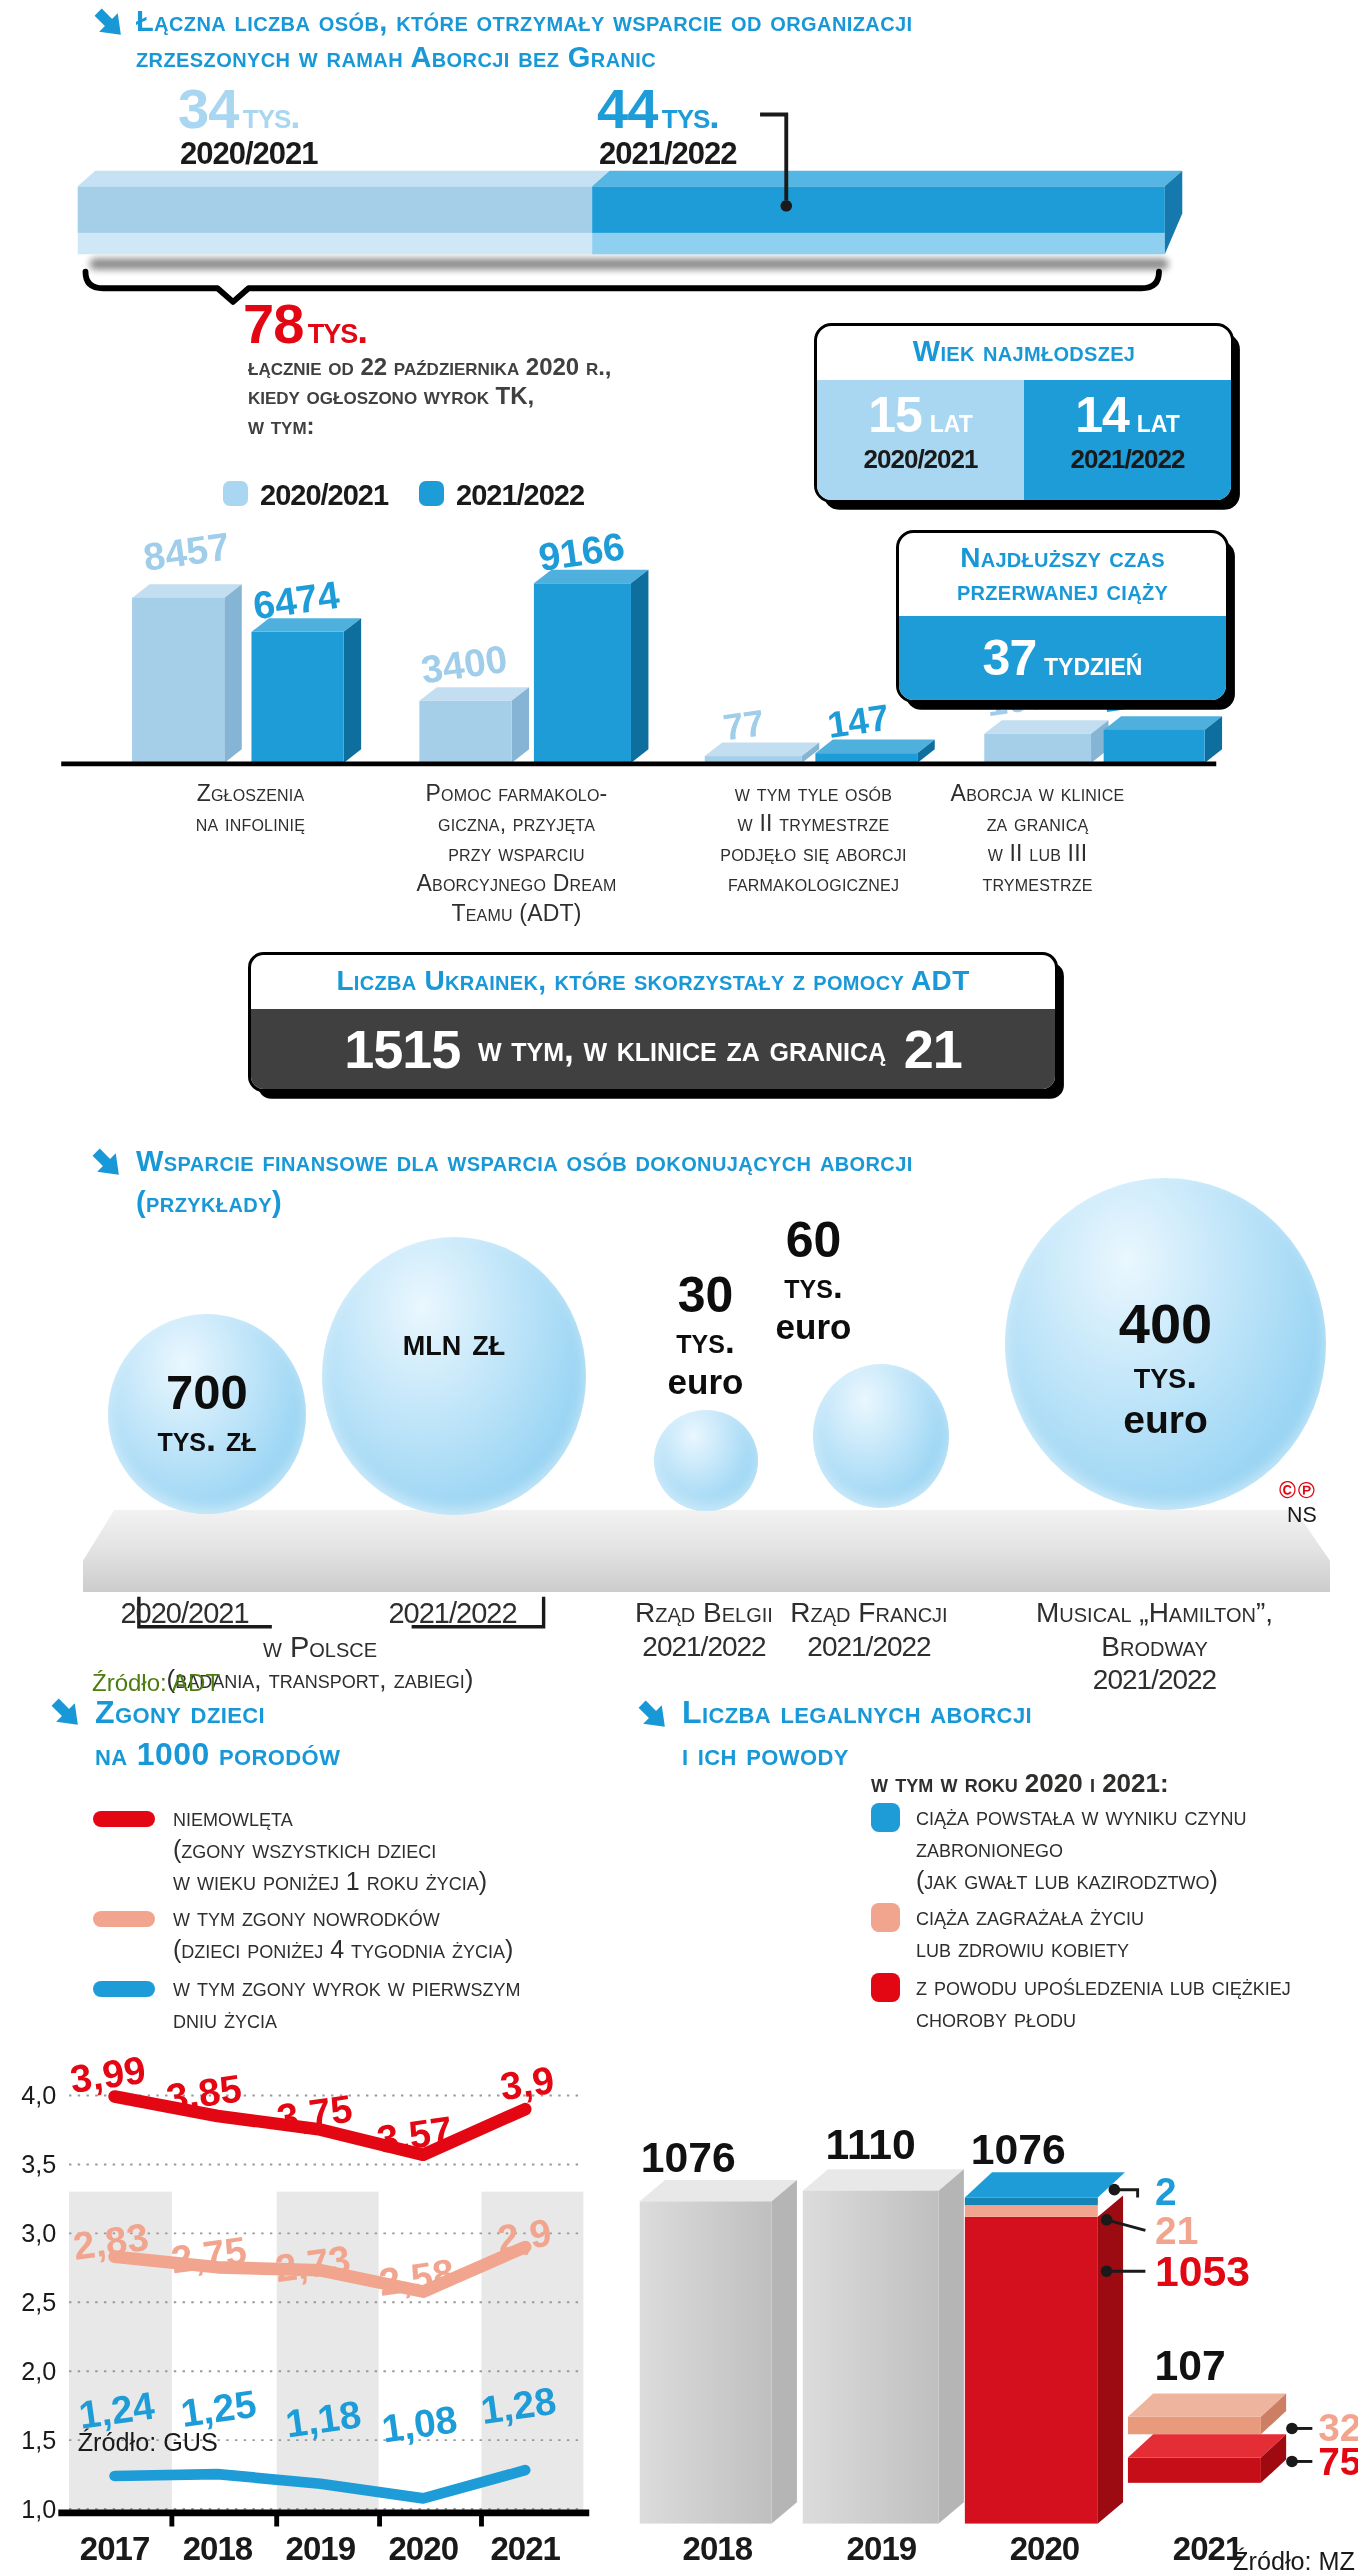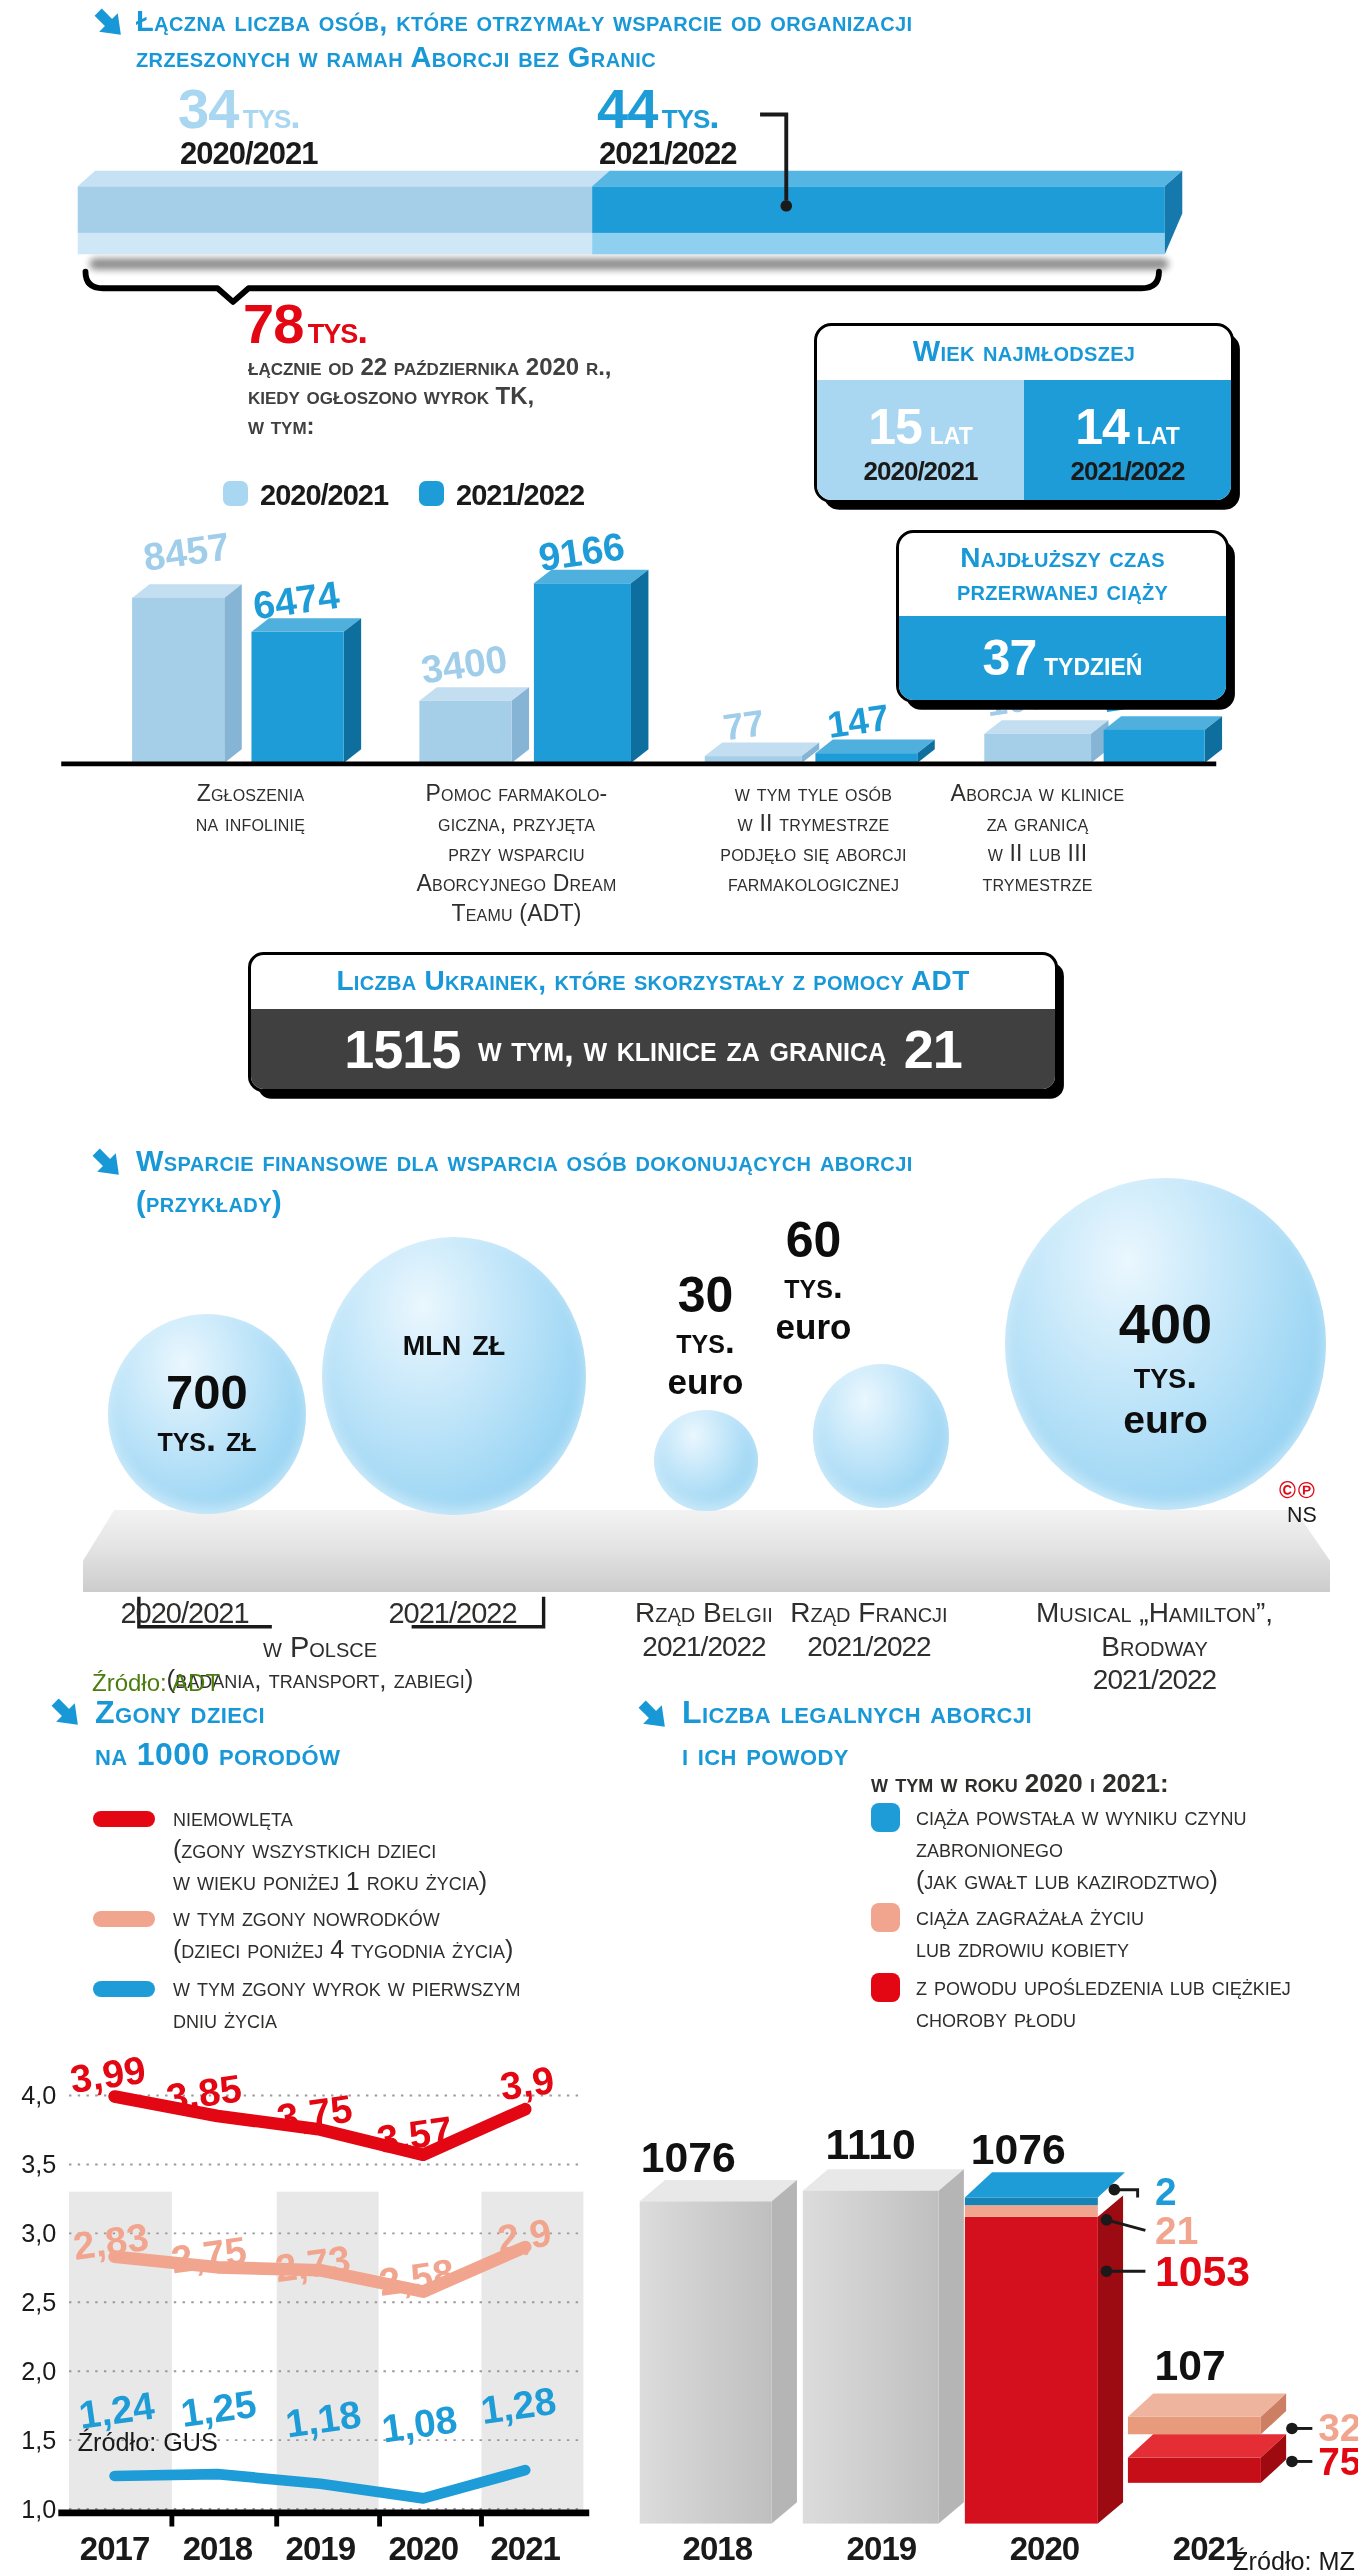--- a/index.html
+++ b/index.html
@@ -7,21 +7,21 @@
   .canvas{position:relative;width:1359px;height:2576px;background:#fff;overflow:hidden;}
   .abs{position:absolute;}
   .sc{font-variant:small-caps;}
   .h1{font-size:29px;font-weight:bold;color:#1898d6;font-variant:small-caps;letter-spacing:0.4px;white-space:nowrap;}
   .bignum{font-weight:bold;letter-spacing:-1px;}
   .year{font-weight:600;letter-spacing:-1px;white-space:nowrap;}
   .note{font-size:24px;line-height:29px;font-variant:small-caps;color:#404040;font-weight:700;white-space:nowrap;}
   .capblock{position:absolute;text-align:center;font-variant:small-caps;color:#2e2e2d;font-size:23px;line-height:30px;font-weight:500;letter-spacing:0.2px;}
   .box{position:absolute;background:#fff;border:3.9px solid #000;border-radius:17.5px;box-shadow:7.8px 8.7px 0 -1.9px #000;overflow:hidden;}
   .boxtitle{font-size:29px;font-weight:bold;color:#1898d6;font-variant:small-caps;text-align:center;letter-spacing:0.3px;}
-  .halfband{display:flex;flex-direction:column;align-items:center;justify-content:center;}
+  .halfband{display:flex;flex-direction:column;align-items:center;justify-content:flex-start;}
   .valrow{display:flex;align-items:baseline;gap:7.8px;color:#fff;font-weight:bold;}
   .vbig{font-size:50px;letter-spacing:-1px;}
   .vunit{font-size:33px;font-variant:small-caps;}
   .chip{position:absolute;width:25px;height:25px;border-radius:6.8px;}
   .pill{position:absolute;width:62px;height:15.5px;border-radius:8.7px;}
   .sq{position:absolute;width:29px;height:29px;border-radius:7.8px;}
   .legtext{position:absolute;font-variant:small-caps;font-size:25px;line-height:32px;color:#2e2e2d;font-weight:500;white-space:nowrap;}
   .bubble{position:absolute;border-radius:50%;background:radial-gradient(ellipse at 38% 25%,#eaf7fe 0%,#b9e2f8 45%,#7cc8ef 100%);box-shadow:inset 0 -5.8px 13.6px rgba(255,255,255,.5);}
   .btxt{position:absolute;text-align:center;font-weight:bold;color:#0d0d0d;}
   .src{position:absolute;font-size:24px;color:#4d7c0f;white-space:nowrap;}

